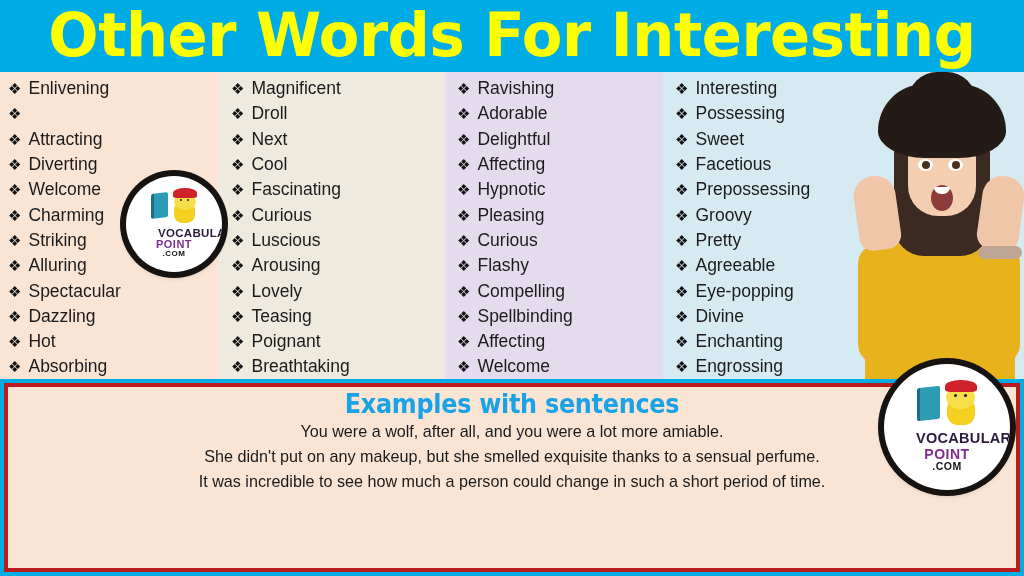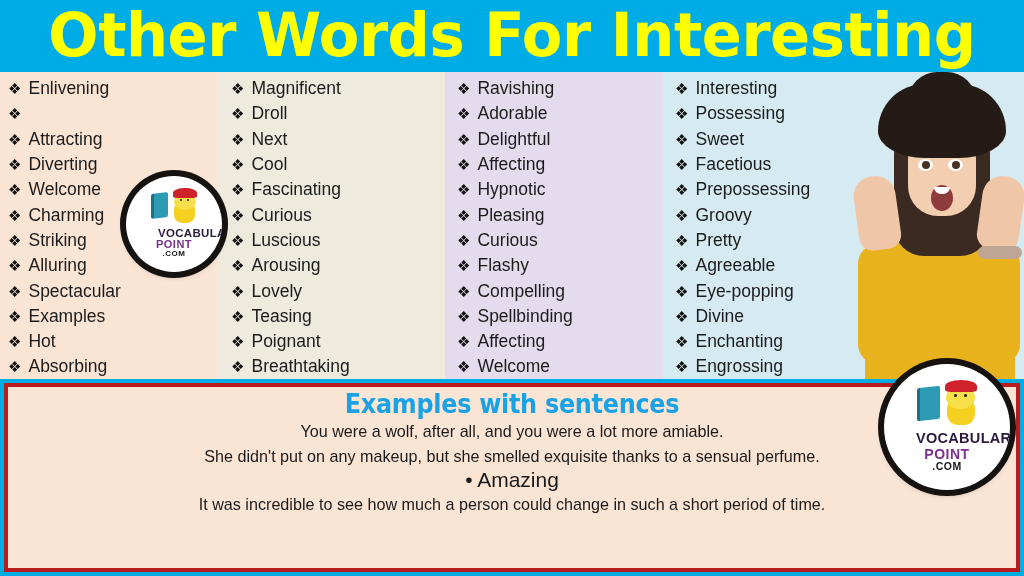--- a/index.html
+++ b/index.html
@@ -217,21 +217,21 @@
     <div class="word">
         <span class="bullet">❖</span>
         <span>Alluring</span>
       </div>
     <div class="word">
         <span class="bullet">❖</span>
         <span>Spectacular</span>
       </div>
     <div class="word">
         <span class="bullet">❖</span>
-        <span>Examples</span>
+        <span>Dazzling</span>
       </div>
     <div class="word">
         <span class="bullet">❖</span>
         <span>Hot</span>
       </div>
     <div class="word">
         <span class="bullet">❖</span>
         <span>Absorbing</span>
       </div>
   </div>
@@ -427,21 +427,20 @@
   </div>
 </div>
 
 <div id="examples">
   <div id="examples-heading">Examples with sentences</div>
 
   <div class="ex-sentence">You were a wolf, after all, and you were a lot more amiable.</div>
 
   <div class="ex-sentence">She didn't put on any makeup, but she smelled exquisite thanks to a sensual perfume.</div>
 
-  <div class="ex-word">• Amazing</div>
   <div class="ex-sentence">It was incredible to see how much a person could change in such a short period of time.</div>
 </div>
 
 <div class="logo" id="logo-bottom-right">
   <div class="logo-top">
     <div class="logo-book"></div>
     <div class="chick">
       <div class="chick-body"></div>
       <div class="chick-head">
         <div class="chick-eye l"></div>

